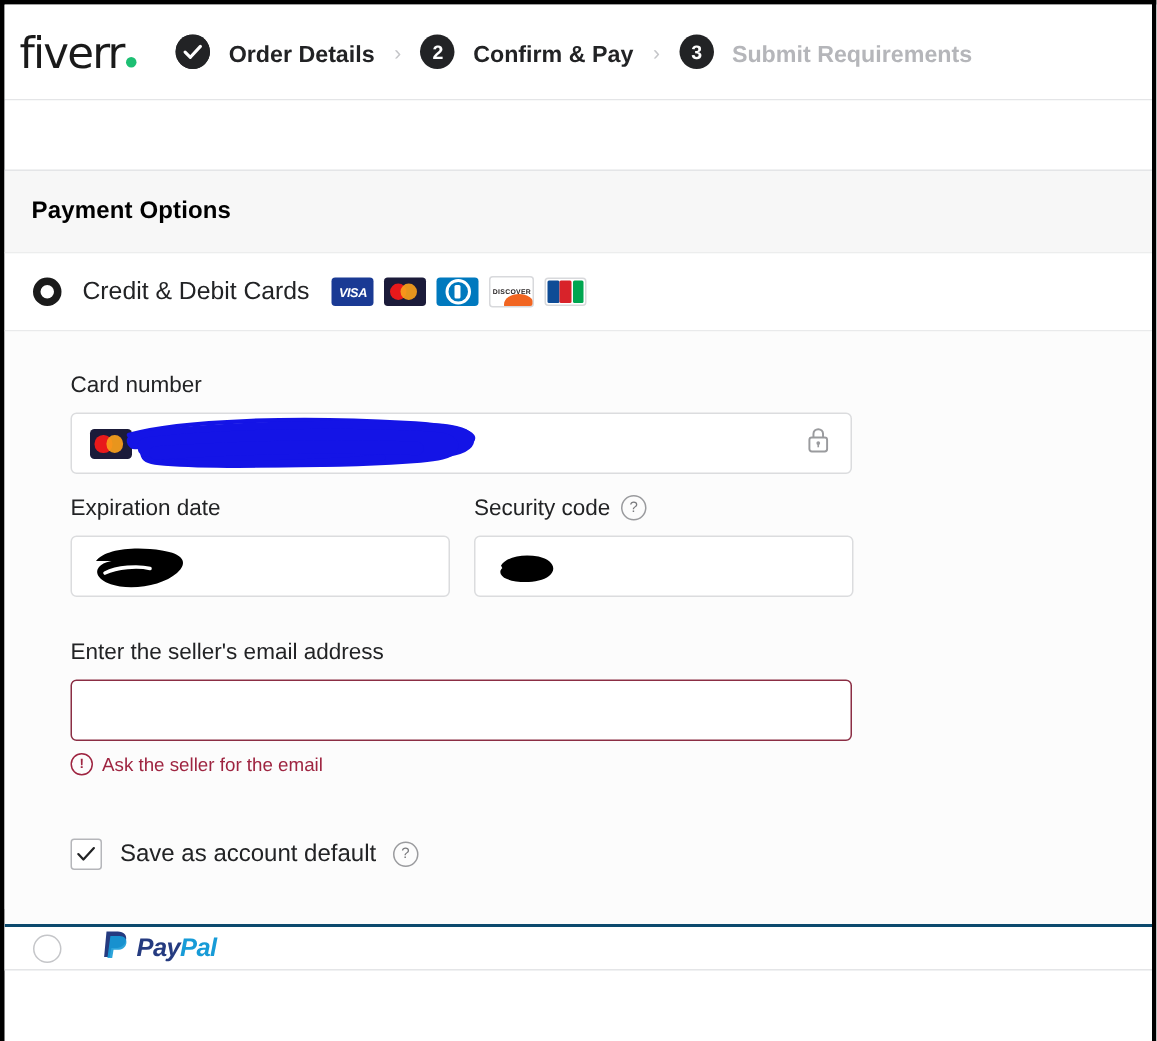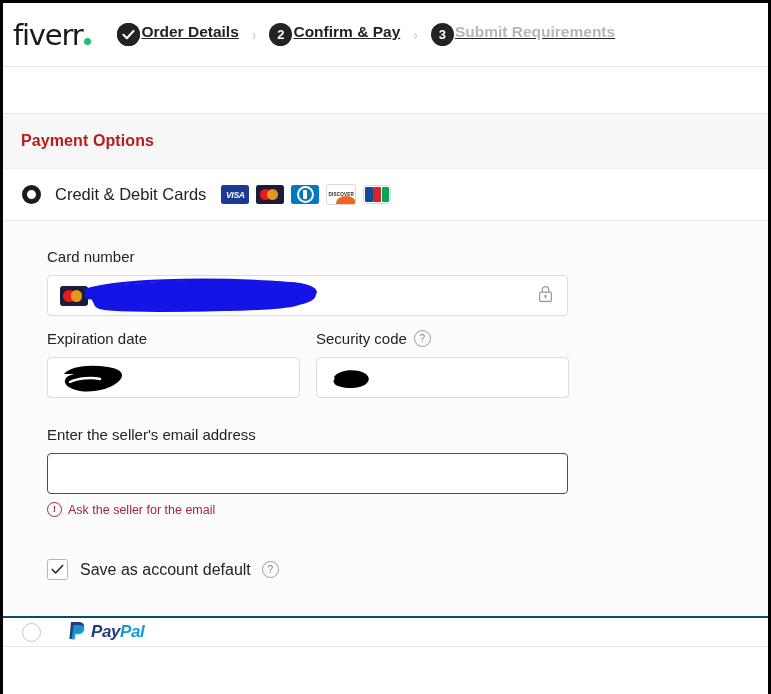--- a/index.html
+++ b/index.html
@@ -55,23 +55,22 @@
     background: #1dbf73;
     margin-left: 2px;
   }
 
   .stepper {
     display: flex;
     align-items: center;
   }
   .step {
     display: flex;
-    align-items: flex-start;
-    gap: 1px;
-    text-decoration: underline;
+    align-items: flex-end;
+    gap: 12px;
   }
   .step-badge {
     width: 23px;
     height: 23px;
     border-radius: 50%;
     background: #222325;
     color: #fff;
     font-size: 13px;
     font-weight: bold;
     display: flex;
@@ -110,21 +109,21 @@
     background: #fcfcfc;
   }
   .panel-header {
     background: #f7f7f7;
     padding: 18px 0 18px 18px;
     border-bottom: 1px solid #eceded;
   }
   .panel-title {
     font-size: 16px;
     font-weight: bold;
-    color: #b91c1c;
+    color: #000000;
     letter-spacing: 0.1px;
   }
 
   
   .option-row {
     background: #ffffff;
     display: flex;
     align-items: center;
     padding: 15px 0 15px 19px;
     border-bottom: 1px solid #e9eaeb;

